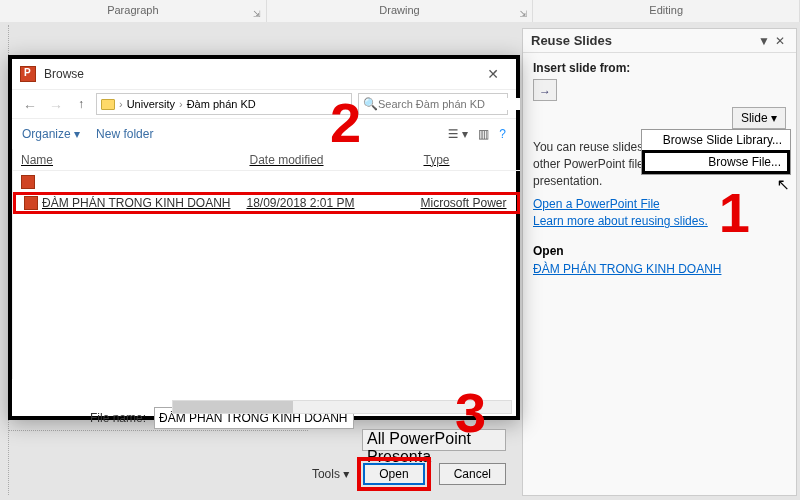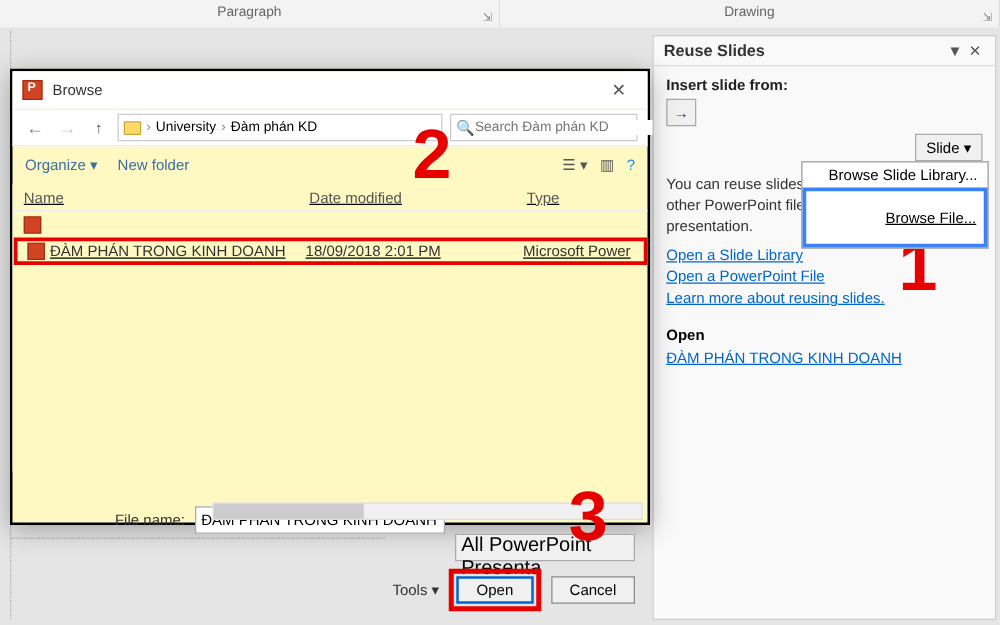--- a/index.html
+++ b/index.html
@@ -21,28 +21,28 @@
 .pane-header .chev, .pane-header .close { width: 16px; text-align: center; cursor: pointer; color: #555; }
 .pane-body { padding: 8px 10px; }
 .pane-label { font-weight: bold; font-size: 12px; margin-bottom: 4px; color: #222; }
 .path-row { display: flex; gap: 3px; align-items: center; margin-bottom: 6px; }
 .path-input { flex: 1; height: 22px; border: 1px solid #aaa; font-size: 11px; padding: 0 4px; }
 .go-btn { width: 24px; height: 22px; border: 1px solid #aaa; background: #f0f0f0; display: flex; align-items: center; justify-content: center; font-size: 12px; color: #336; }
 .browse-row { text-align: right; margin-bottom: 10px; position: relative; }
 .browse-btn { height: 22px; border: 1px solid #aaa; background: #f0f0f0; padding: 0 8px; font-size: 12px; cursor: pointer; }
 .browse-menu { position: absolute; right: -5px; top: 22px; background: #fff; border: 1px solid #999; font-size: 12px; width: 150px; z-index: 5; margin-left: 24px; }
 .browse-menu div { padding: 3px 8px; cursor: pointer; }
-.browse-menu .hl { border: 3px solid #3b82f6; padding: 14px 6px; text-decoration: underline; }
+.browse-menu .hl { border: 3px solid #000000; padding: 2px 6px; }
 .pane-text { font-size: 12px; color: #333; margin: 8px 0; line-height: 1.4; }
 .pane-link { color: #0066cc; text-decoration: underline; cursor: pointer; display: block; margin: 3px 0; font-size: 12px; }
 .open-section { margin-top: 16px; }
 .open-section .sec-title { font-weight: bold; font-size: 12px; margin-bottom: 4px; }
 
 
-.dialog { position: absolute; top: 55px; left: 8px; width: 512px; height: 365px; background: #fef9c3; border: 2px solid #000000; box-shadow: 0 4px 20px rgba(0,0,0,0.3); font-size: 12px; }
+.dialog { position: absolute; top: 55px; left: 8px; width: 512px; height: 365px; background: #ffffff; border: 4px solid #000000; box-shadow: 0 4px 20px rgba(0,0,0,0.3); font-size: 12px; }
 .dlg-title { height: 30px; display: flex; align-items: center; padding: 0 8px; background: #fff; }
 .dlg-title .pp-icon { width: 16px; height: 16px; background: #d04423; border: 1px solid #a03010; margin-right: 8px; position: relative; }
 .dlg-title .pp-icon::after { content: "P"; position: absolute; color: #fff; font-size: 10px; font-weight: bold; left: 3px; top: 0; }
 .dlg-title .t { flex: 1; font-size: 12px; color: #333; }
 .dlg-title .x { width: 30px; text-align: center; font-size: 14px; color: #555; cursor: pointer; }
 .dlg-nav { height: 30px; display: flex; align-items: center; padding: 0 8px; gap: 6px; border-top: 1px solid #eee; border-bottom: 1px solid #eee; background: #fff; }
 .nav-arrow { width: 20px; text-align: center; color: #888; font-size: 14px; }
 .nav-arrow.disabled { color: #ccc; }
 .nav-up { width: 18px; text-align: center; color: #555; }
 .breadcrumb { flex: 1; height: 22px; border: 1px solid #ccc; display: flex; align-items: center; padding: 0 4px; gap: 4px; font-size: 11px; }
@@ -96,20 +96,23 @@
 
 <div class="ribbon">
   <div class="ribbon-group">
     <span>Paragraph</span>
     <span class="expand">⇲</span>
   </div>
   <div class="ribbon-group">
     <span>Drawing</span>
     <span class="expand">⇲</span>
   </div>
+  <div class="ribbon-group">
+    <span>Editing</span>
+  </div>
 </div>
 
 <div class="page-edge"></div>
 <div class="page-edge2"></div>
 
 <div class="pane">
   <div class="pane-header">
     <span class="title">Reuse Slides</span>
     <span class="chev">▼</span>
     <span class="close">✕</span>
@@ -122,21 +125,20 @@
       </div>
     </div>
     <div class="browse-row">
       <button class="browse-btn">Slide ▾</button>
       <div class="browse-menu">
         <div>Browse Slide Library...</div>
         <div class="hl">Browse File...</div>
       </div>
     </div>
     <div class="pane-text">You can reuse slides from Slide Libraries or other PowerPoint files in your open presentation.</div>
-    <a class="pane-link">Open a Slide Library</a>
     <a class="pane-link">Open a PowerPoint File</a>
     <a class="pane-link">Learn more about reusing slides.</a>
     <div class="open-section">
       <div class="sec-title">Open</div>
       <a class="pane-link">ĐÀM PHÁN TRONG KINH DOANH</a>
     </div>
   </div>
 </div>
 
 <div class="dialog">

